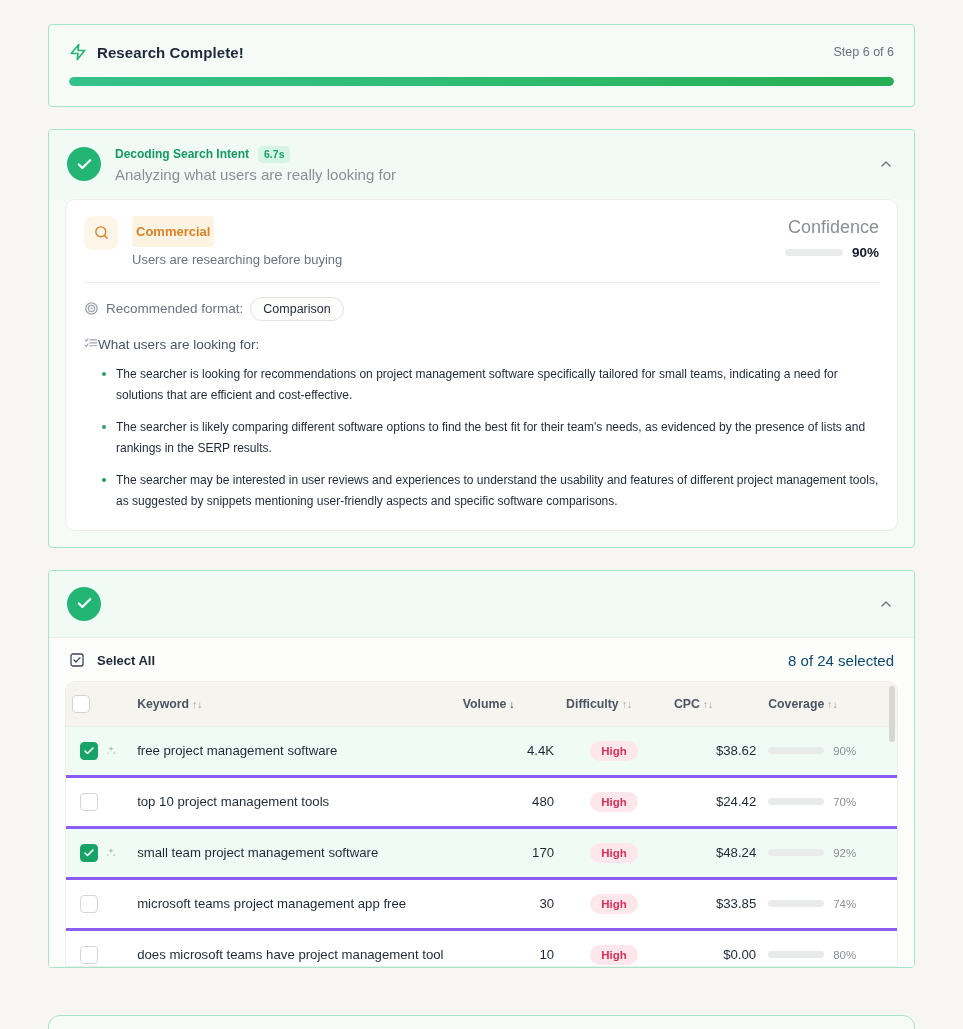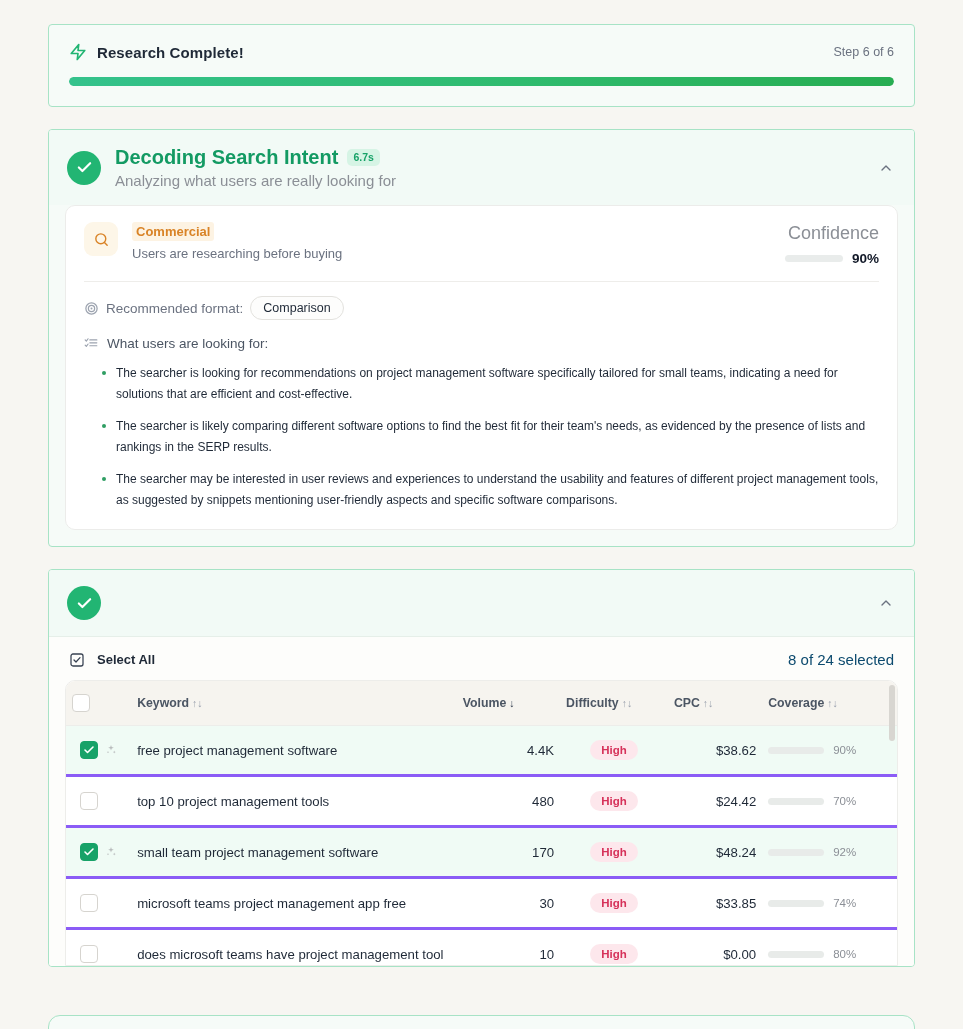--- a/index.html
+++ b/index.html
@@ -69,21 +69,21 @@
     width: 34px; height: 34px; border-radius: 50%;
     background: #22b573;
     flex: 0 0 34px;
     display: flex; align-items: center; justify-content: center;
     margin-right: 14px;
   }
   .step-check svg { width: 17px; height: 17px; }
   .step-texts { display: flex; flex-direction: column; gap: 3px; }
   .step-title-row { display: flex; align-items: center; gap: 9px; }
   .step-title {
-    font-size: 20px;
+    font-size: 12px;
     font-weight: bold;
     color: #139a63;
   }
   .time-badge {
     font-size: 10.5px;
     font-weight: bold;
     color: #17a268;
     background: #d6f4e5;
     border-radius: 5px;
     padding: 2px 6px 2px 6px;
@@ -108,21 +108,21 @@
     display: flex; align-items: center; justify-content: center;
     margin-right: 14px;
   }
   .intent-icon svg { width: 17px; height: 17px; color: #d98326; }
   .intent-kind {
     font-size: 13px;
     font-weight: bold;
     color: #d98326;
     background: #fdf3e3;
     display: inline-block;
-    padding: 2px 4px;
+    padding: 8px 4px;
     border-radius: 3px;
   }
   .intent-desc { font-size: 13px; color: #6b7280; margin-top: 5px; }
   .conf-wrap { margin-left: auto; text-align: right; padding-top: 1px; }
   .conf-label { font-size: 18px; color: #8b8f96; }
   .conf-row { display: flex; align-items: center; gap: 9px; margin-top: 7px; justify-content: flex-end; }
   .conf-track {
     width: 58px; height: 7px; border-radius: 5px;
     background: #e9eceb; overflow: hidden;
   }
@@ -136,21 +136,21 @@
   .format-label { font-size: 13.5px; color: #6b7280; }
   .format-chip {
     font-size: 12.5px;
     color: #1f2937;
     background: #fdfdfc;
     border: 1px solid #e3e2de;
     border-radius: 14px;
     padding: 4px 12px;
   }
 
-  .looking-head { display: flex; align-items: center; gap: 9px; padding: 16px 0 6px 0; }
+  .looking-head { display: flex; align-items: center; gap: 0; padding: 16px 0 6px 0; }
   .list-icon { width: 14px; height: 14px; color: #9ca3af; flex: 0 0 14px; }
   .looking-label { font-size: 13.5px; color: #4b5563; }
 
   ul.bullets { list-style: none; padding-left: 18px; margin-top: 6px; }
   ul.bullets li {
     position: relative;
     font-size: 12px;
     line-height: 21px;
     color: #1f2937;
     padding-left: 14px;

